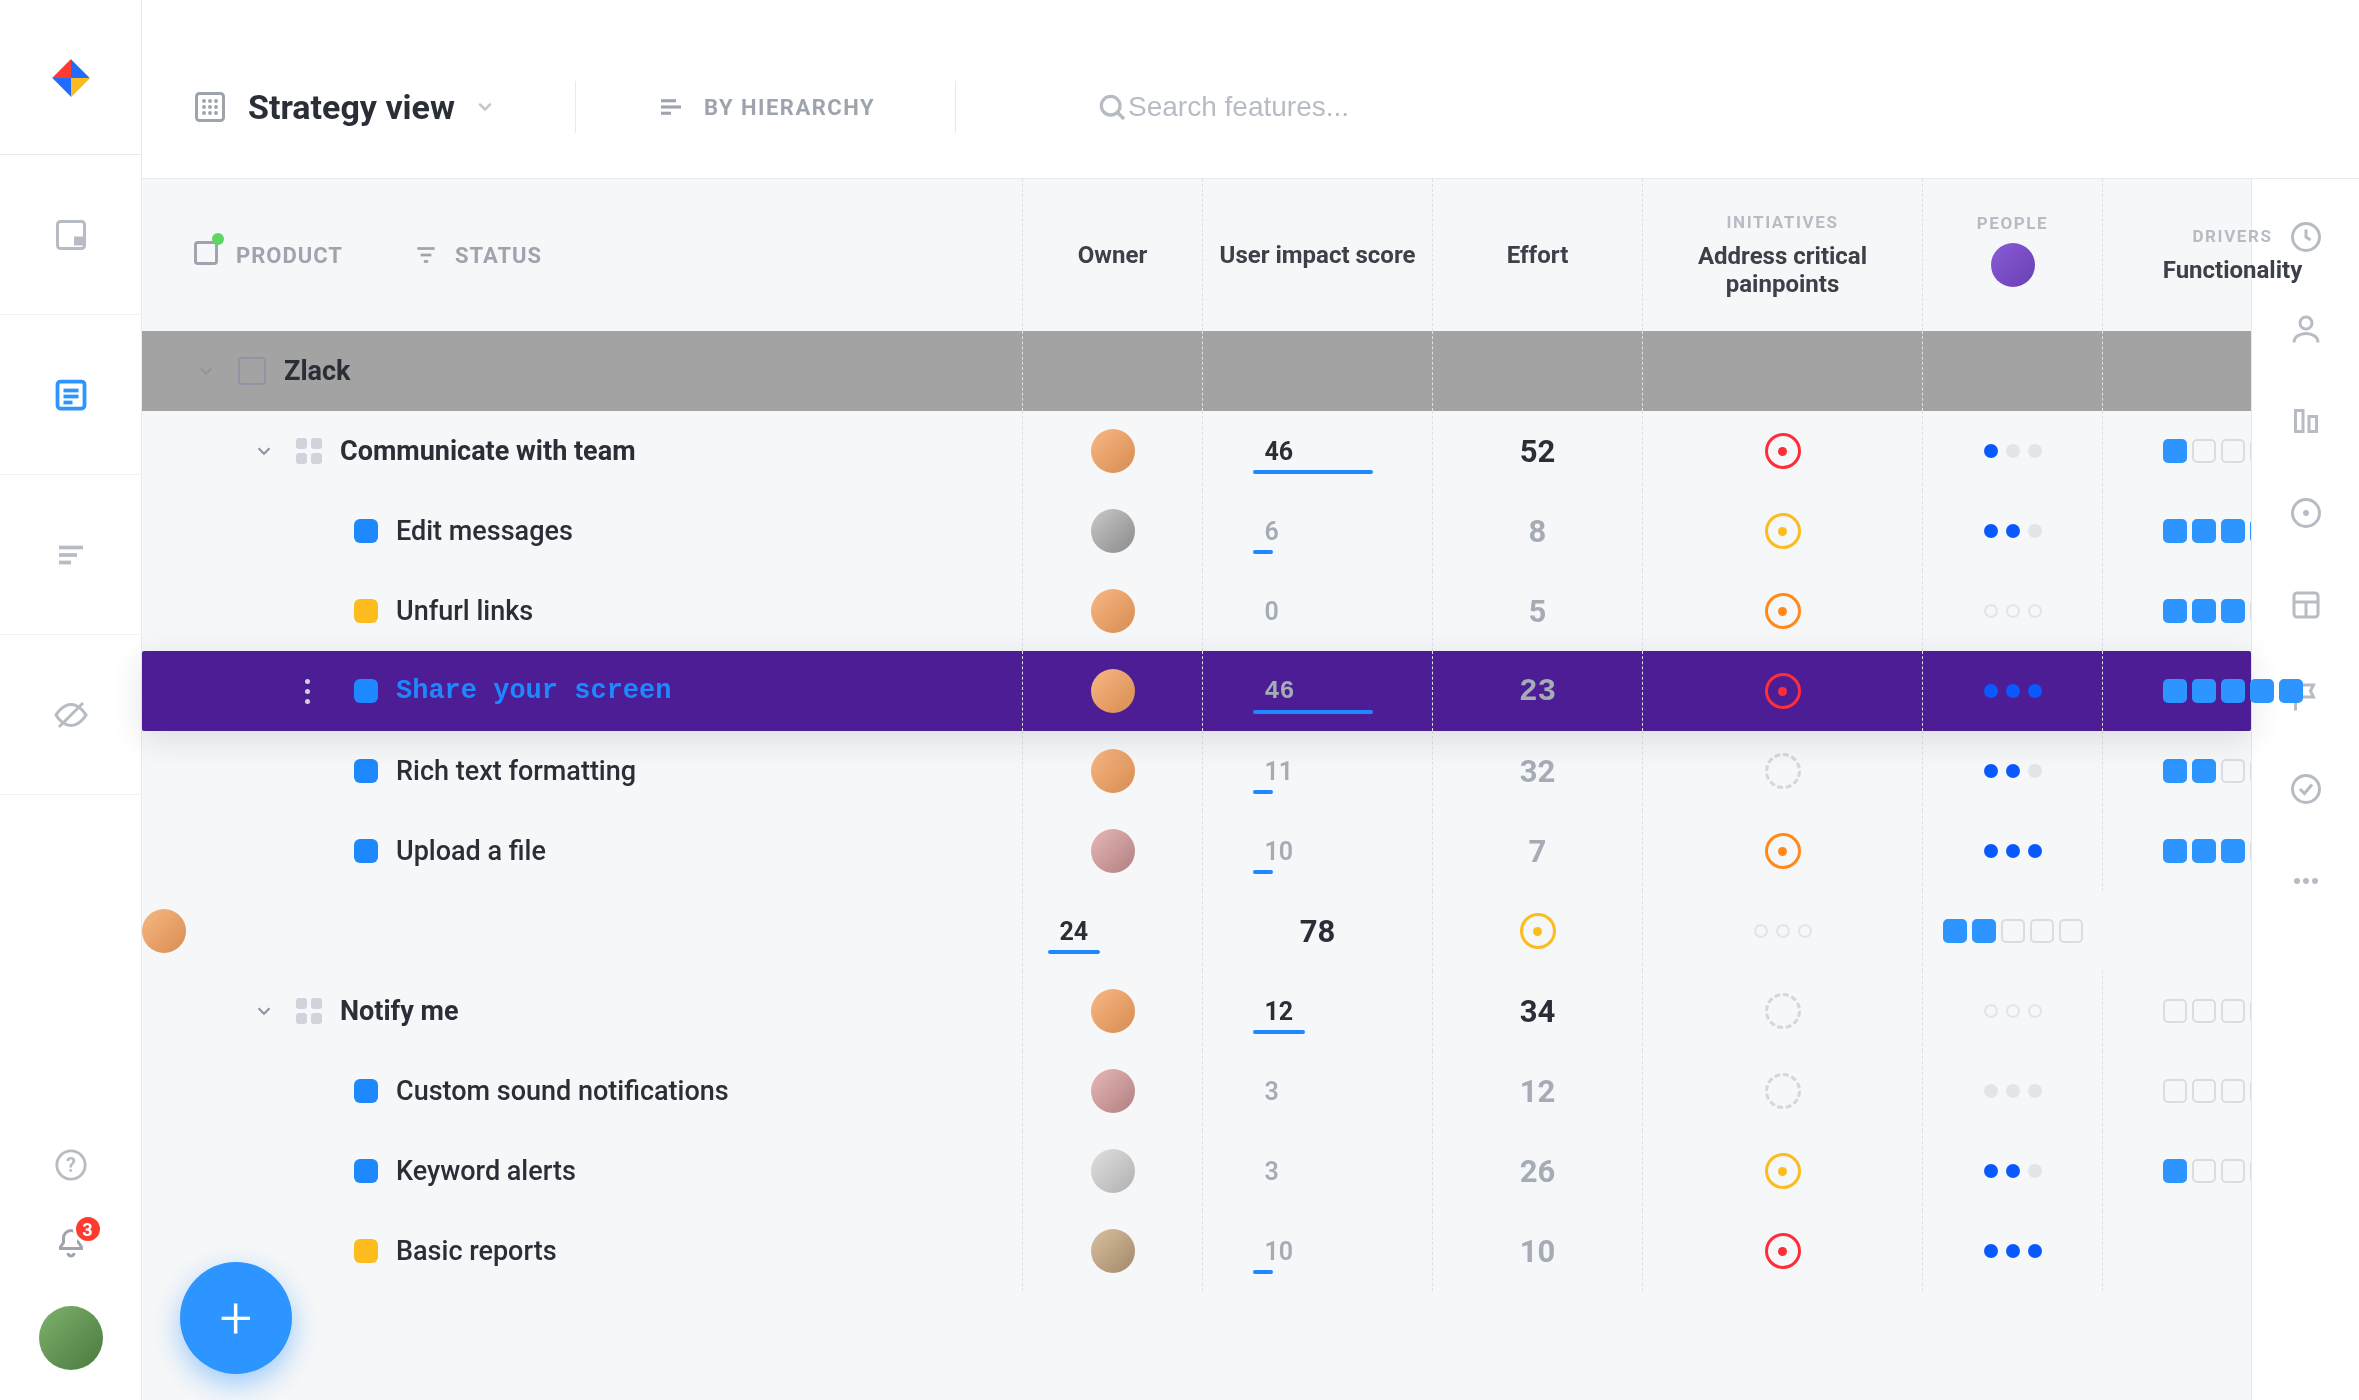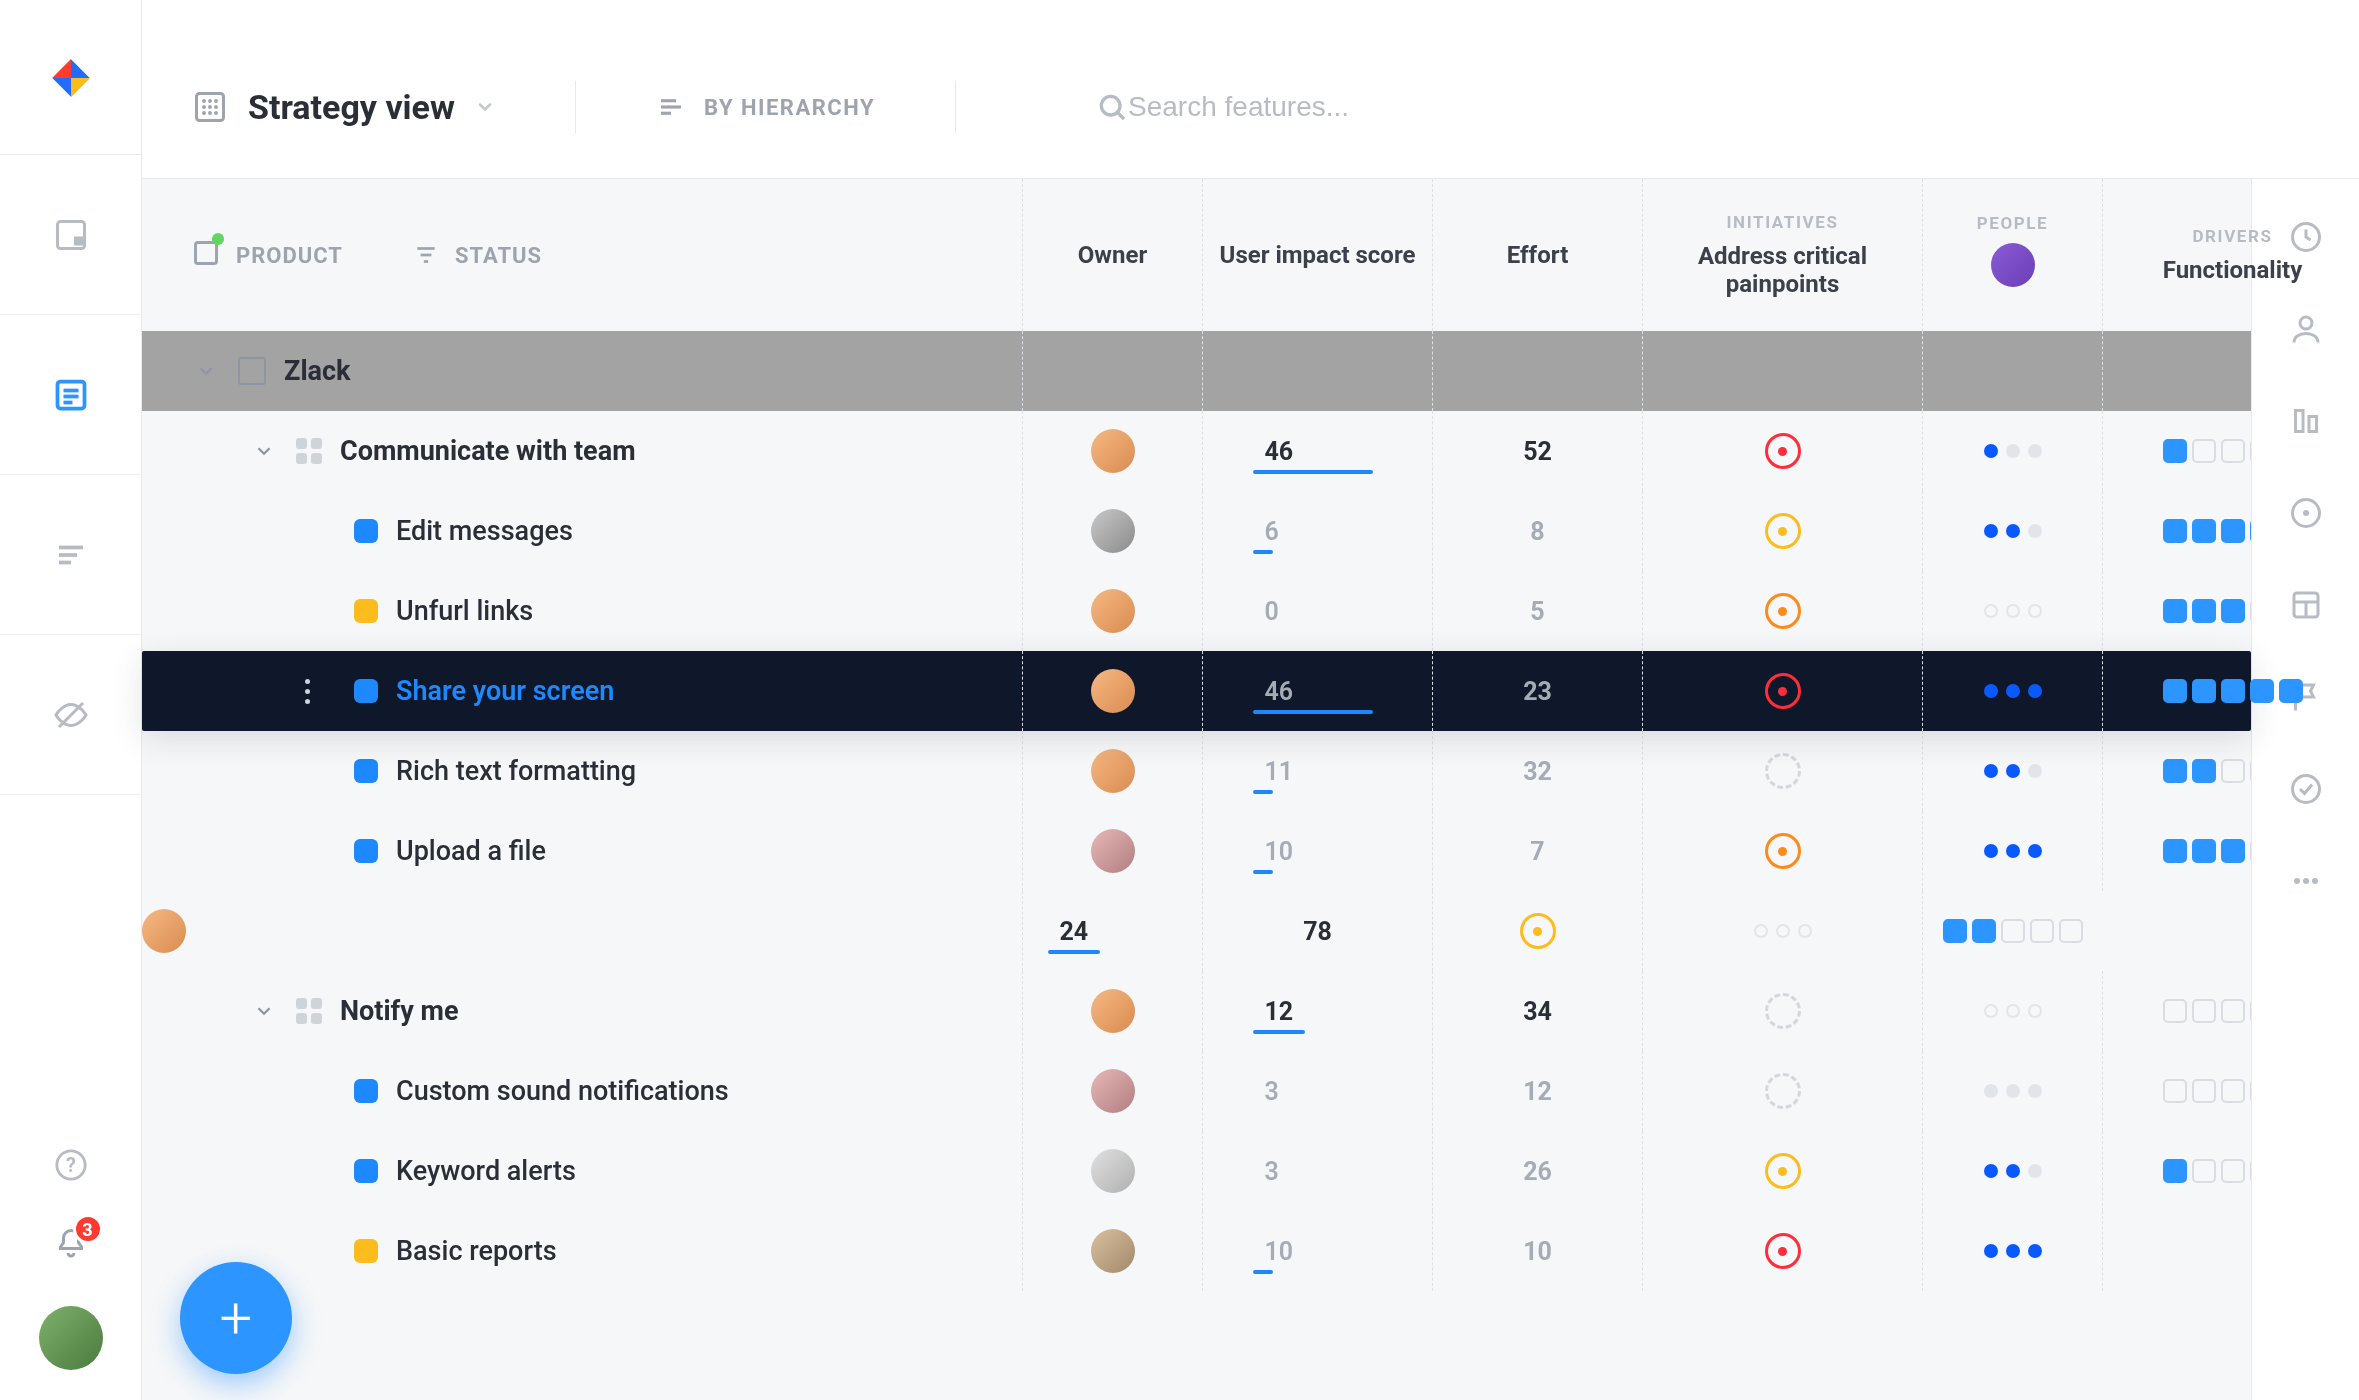--- a/index.html
+++ b/index.html
@@ -42,21 +42,21 @@
 .filter-dot { position: relative; }
 .filter-dot::after { content: ''; position: absolute; top: -6px; right: -4px; width: 12px; height: 12px; border-radius: 50%; background: #5fd65f; }
 .thead { display: grid; grid-template-columns: 880px 180px 230px 210px 280px 180px 260px; height: 152px; position: absolute; top: 0; left: 0; right: 0; pointer-events: none; }
 .th { display: flex; flex-direction: column; align-items: center; justify-content: center; font-size: 24px; font-weight: 700; color: #3c4049; border-left: 1px dashed #dcdfe4; padding: 0 12px; text-align: center; }
 .th:first-child { border-left: none; }
 .th-sup { font-size: 17px; font-weight: 700; letter-spacing: 1.6px; color: #b7bcc4; margin-bottom: 10px; }
 .th .avatar-sm { width: 44px; height: 44px; border-radius: 50%; background: linear-gradient(135deg,#8a5bd6,#6a3fb5); margin-bottom: 10px; }
 
 .row { display: grid; grid-template-columns: 880px 180px 230px 210px 280px 180px 260px; align-items: center; height: 80px; }
 .row.row-white { background: #a3a3a3; }
-.row.row-sel { background: #0f172a; box-shadow: 0 8px 32px rgba(20,30,50,0.12); border-radius: 2px; position: relative; }
+.row.row-sel { background: #4c1d95; box-shadow: 0 8px 32px rgba(20,30,50,0.12); border-radius: 2px; position: relative; font-family: Liberation Mono, monospace; }
 .row .cell { display: flex; align-items: center; justify-content: center; height: 100%; border-left: 1px dashed #dcdfe4; }
 .row .cell:first-child { border-left: none; justify-content: flex-start; }
 .row .cell-name { padding-left: 50px; gap: 18px; }
 
 .chev { width: 28px; height: 28px; display: inline-flex; align-items: center; justify-content: center; color: #8f96a1; }
 .chev svg { width: 22px; height: 22px; }
 .box-icon { width: 28px; height: 28px; border: 2.5px solid #8f96a1; border-radius: 3px; display: inline-block; }
 .grid4 { display: grid; grid-template-columns: repeat(2, 11px); gap: 4px; }
 .grid4 span { width: 11px; height: 11px; border-radius: 3px; background: #cfd3da; }
 .sq { width: 24px; height: 24px; border-radius: 6px; }
@@ -77,21 +77,21 @@
 
 .score { font-size: 25px; font-weight: 700; position: relative; }
 .score.bold { color: #2a2e36; }
 .score.muted { color: #a5acb6; font-weight: 600; }
 .underline { position: absolute; bottom: -8px; left: 0; height: 4px; background: #1e88ff; border-radius: 2px; }
 .underline.lg { width: 120px; }
 .underline.sm { width: 20px; }
 .underline.md { width: 52px; }
 .score-wrap { position: relative; width: 130px; display: flex; justify-content: flex-start; padding-left: 12px; }
 
-.effort { font-size: 25px; font-weight: 700; color: #2a2e36; }
+.effort { font-size: 31px; font-weight: 700; color: #2a2e36; }
 .effort.muted { color: #a5acb6; }
 
 .ring { width: 36px; height: 36px; border-radius: 50%; border: 3.5px solid; display: inline-flex; align-items: center; justify-content: center; }
 .ring.red { border-color: #ff2d3a; }
 .ring.red::after { content:''; width: 9px; height: 9px; border-radius: 50%; background: #ff2d3a; }
 .ring.yellow { border-color: #fdbc1e; }
 .ring.yellow::after { content:''; width: 9px; height: 9px; border-radius: 50%; background: #fdbc1e; }
 .ring.orange { border-color: #ff8a1a; }
 .ring.orange::after { content:''; width: 9px; height: 9px; border-radius: 50%; background: #ff8a1a; }
 .ring.dashed { border: 3px dashed #d4d8de; }

